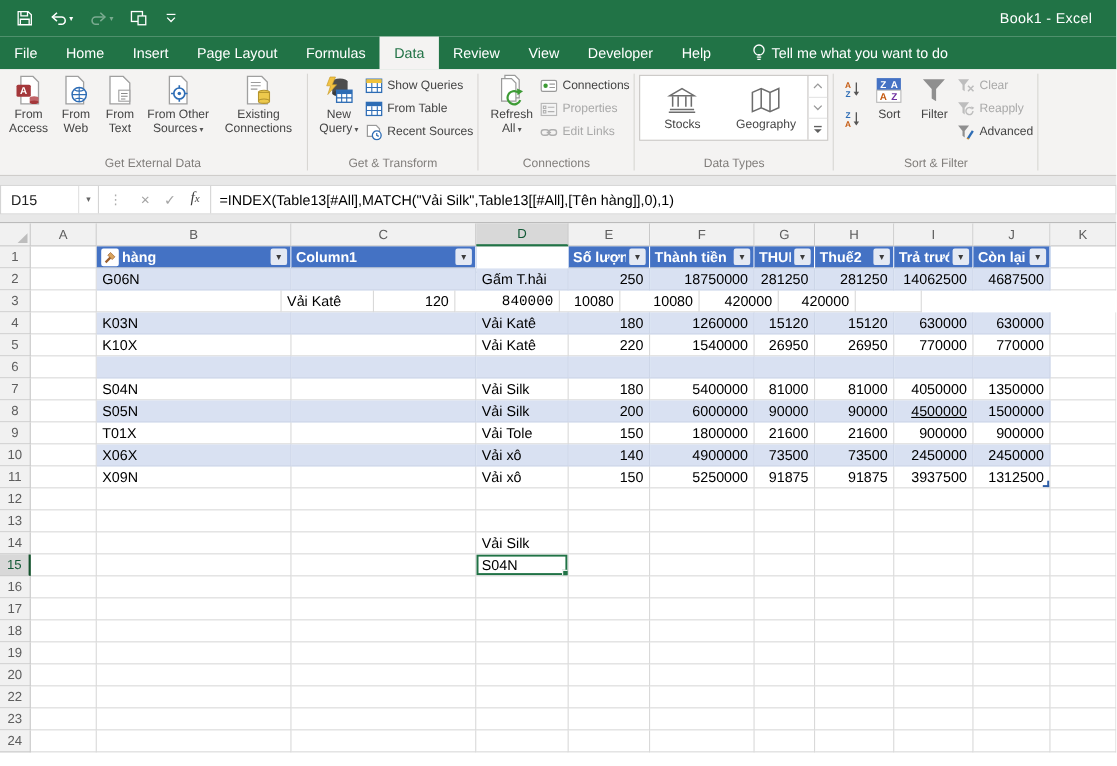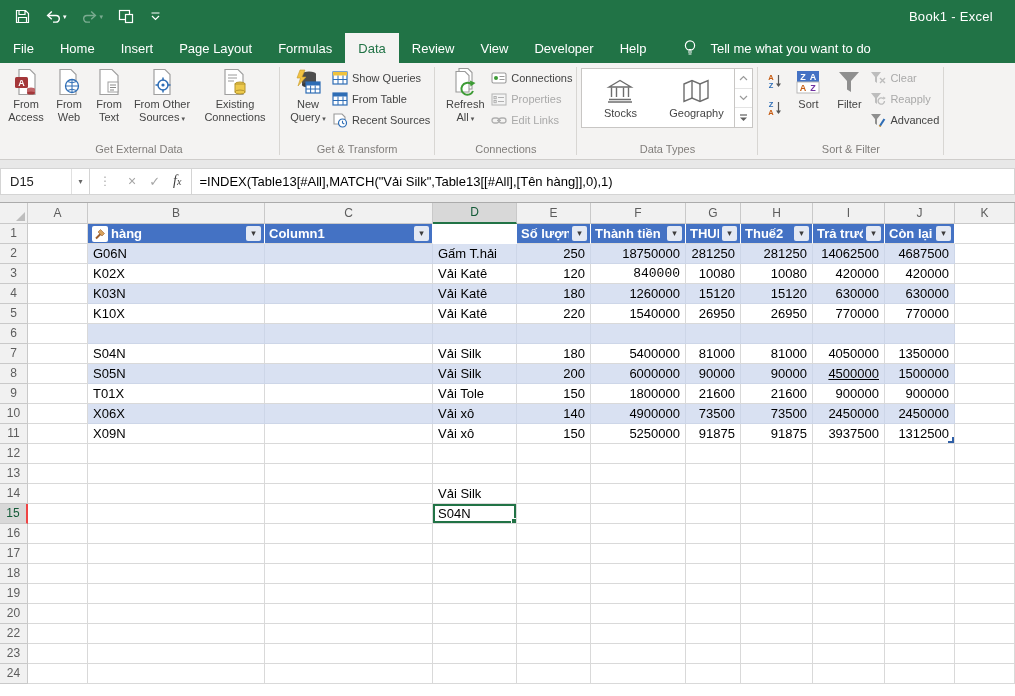--- a/index.html
+++ b/index.html
@@ -14,21 +14,21 @@
   .qbtn svg { display:block; }
   .qbtn.dis { opacity:.4; }
   .qdd { color:#fff; font-size:7px; }
   .win-title { position:absolute; right:22px; top:0; height:33px; display:flex; align-items:center;
     color:#fff; font-size:13px; letter-spacing:.3px; }
 
   
   .tabrow { height:30px; background:#217346; display:flex; align-items:stretch; }
   .tab { color:#fff; font-size:13px; padding:0 13px; display:flex; align-items:center; cursor:default; }
   .tab.active { background:#f4f3f2; color:#217346; }
-  .tellme { display:flex; align-items:center; gap:13px; color:#fff; font-size:13px; margin-left:24px; }
+  .tellme { display:flex; align-items:center; gap:4px; color:#fff; font-size:13px; margin-left:24px; }
 
   
   .ribbon { height:97px; background:#f4f3f2; border-bottom:1px solid #cfcdcb; display:flex; align-items:stretch; }
   .group { display:flex; flex-direction:column; padding:0 3px; }
   .g-content { flex:1; display:flex; align-items:flex-start; }
   .g-label { text-align:center; font-size:11px; color:#817e7b; padding:1px 4px 4px; white-space:nowrap; }
   .gdiv { width:1px; background:#d8d6d3; margin:4px 1px; }
   .bigbtn { display:flex; flex-direction:column; align-items:center; text-align:center;
     font-size:11px; color:#444; padding-top:3px; line-height:1.18; }
   .bigbtn .bicon { height:32px; display:flex; align-items:center; justify-content:center; }
@@ -71,21 +71,21 @@
   .corner { width:28px; flex:none; background:#f1f1f1; border-right:1px solid #c9c9c9;
     border-bottom:1px solid #c9c9c9; position:relative; }
   .corner::after { content:""; position:absolute; right:2px; bottom:2px; border-style:solid;
     border-width:0 0 9px 9px; border-color:transparent transparent #bdbdbd transparent; }
   .ch { flex:none; background:#f1f1f1; border-right:1px solid #c9c9c9; border-bottom:1px solid #c9c9c9;
     font-size:12px; color:#5d5d5d; text-align:center; line-height:20px; }
   .ch.active { background:#d8d8d8; color:#135a37; border-bottom:2px solid #217346; line-height:18px; }
   .grow { display:flex; height:20px; }
   .rn { width:28px; flex:none; background:#f1f1f1; border-right:1px solid #c9c9c9;
     border-bottom:1px solid #c9c9c9; font-size:12px; color:#5d5d5d; text-align:center; line-height:19px; }
-  .rn.active { background:#d8d8d8; color:#135a37; border-right:2px solid #ef4444; }
+  .rn.active { background:#d8d8d8; color:#135a37; border-right:2px solid #14532d; }
   .cell { flex:none; border-right:1px solid #d9d9d9; border-bottom:1px solid #d9d9d9; font-size:13px;
     color:#000; padding:0 5px; line-height:19px; white-space:nowrap; overflow:hidden; position:relative; }
   .cell.num { text-align:right; }
   .cell.band { background:#d9e1f2; border-right-color:#cdd6e8; border-bottom-color:#cdd6e8; }
   .cell.th { background:#4472c4; color:#fff; font-weight:bold; display:flex; align-items:center;
     gap:3px; border-right:1px solid #fff; border-bottom:1px solid #d9d9d9; padding:0 3px 0 4px; }
   .cell.th .lbl { flex:1; overflow:hidden; white-space:nowrap; }
   .fbtn { width:15px; height:15px; flex:none; background:#e4e9f3; border-radius:2px; color:#3b3b3b;
     font-size:9px; font-weight:normal; display:flex; align-items:center; justify-content:center; }
   .th-icon { width:16px; height:16px; flex:none; background:#fff; border-radius:2px;
@@ -515,21 +515,20 @@
         <div class="cell band num" style="width: 95px;">18750000</div>
         <div class="cell band num" style="width: 55px;">281250</div>
         <div class="cell band num" style="width: 72px;">281250</div>
         <div class="cell band num" style="width: 72px;">14062500</div>
         <div class="cell band num" style="width: 70px;">4687500</div>
         <div class="cell" style="width: 60px;"></div>
       </div>
       <div class="grow">
         <div class="rn">3</div>
         <div class="cell" style="width: 60px;"></div>
-        <div class="cell" style="width: 177px;">K02X</div>
         <div class="cell" style="width: 168px;"></div>
         <div class="cell" style="width: 84px;">Vải Katê</div>
         <div class="cell num" style="width: 74px;">120</div>
         <div class="cell num" style="width: 95px; font-family: Liberation Mono, monospace;">840000</div>
         <div class="cell num" style="width: 55px;">10080</div>
         <div class="cell num" style="width: 72px;">10080</div>
         <div class="cell num" style="width: 72px;">420000</div>
         <div class="cell num" style="width: 70px;">420000</div>
         <div class="cell" style="width: 60px;"></div>
       </div>

